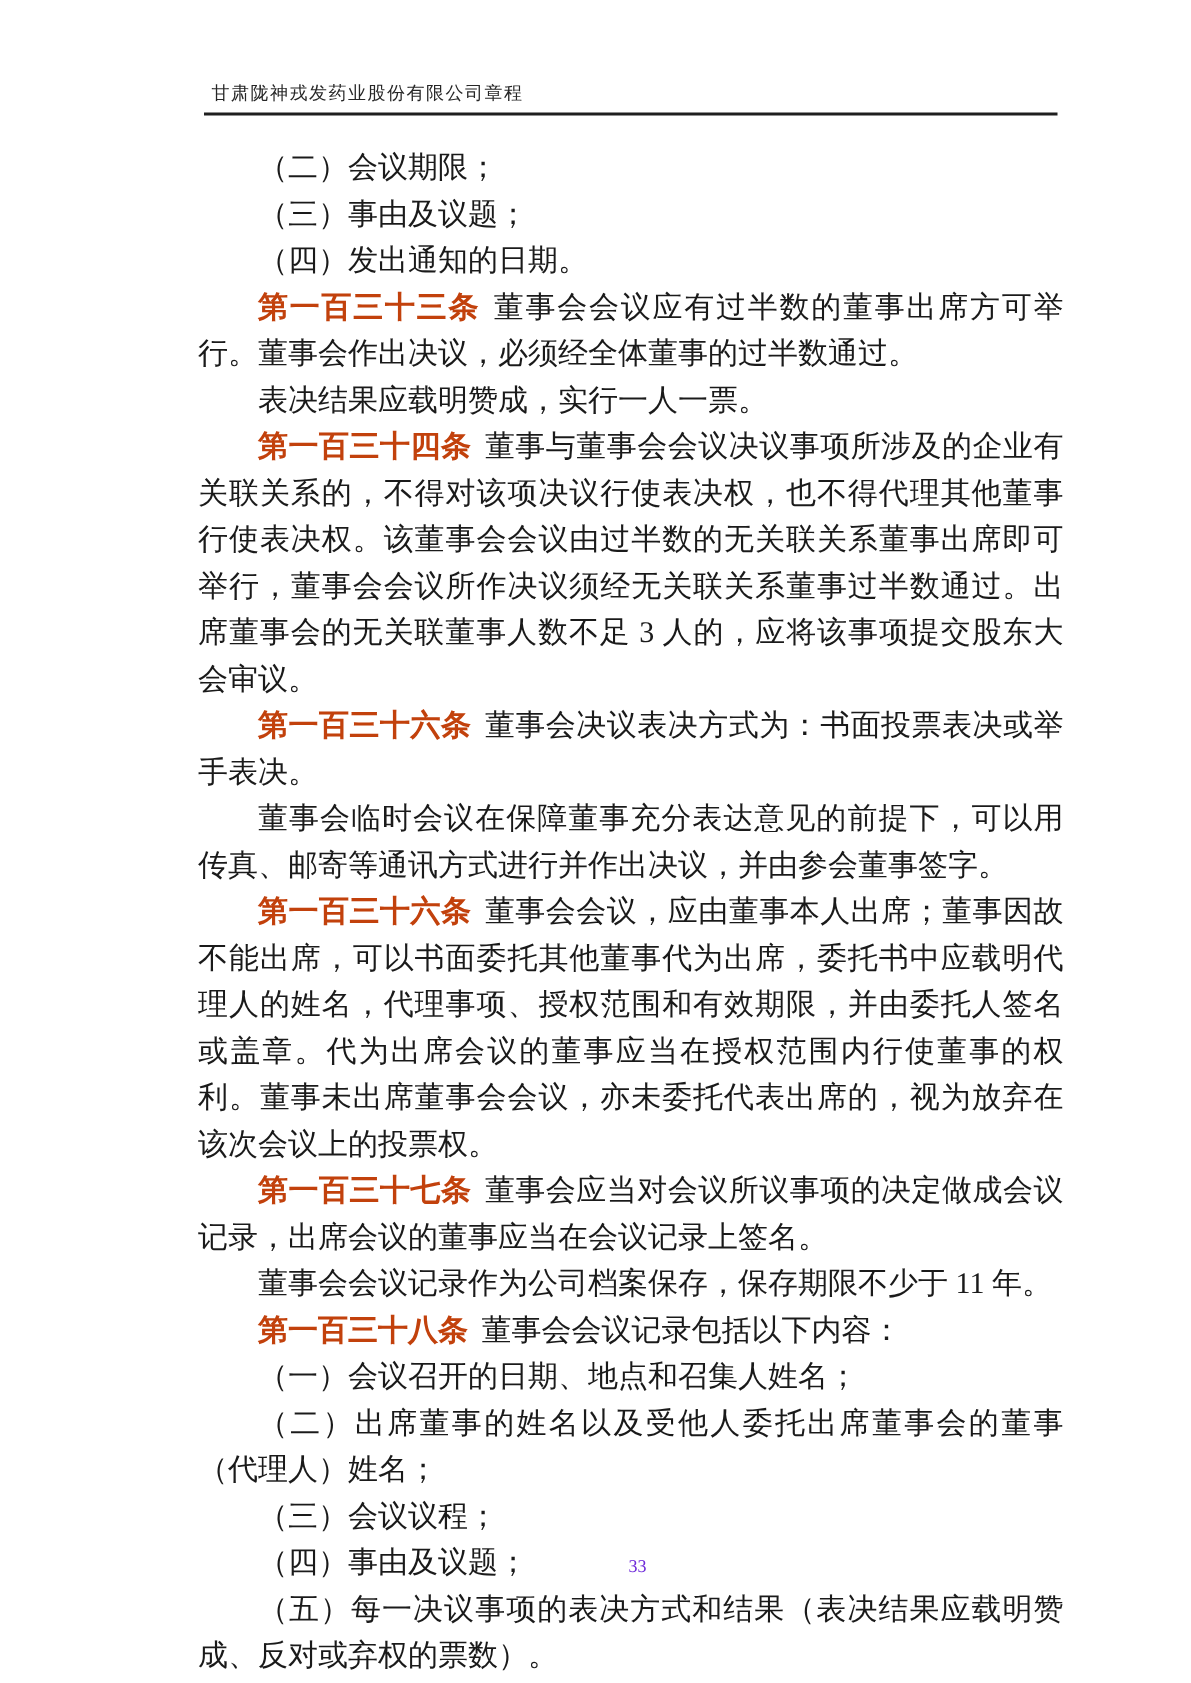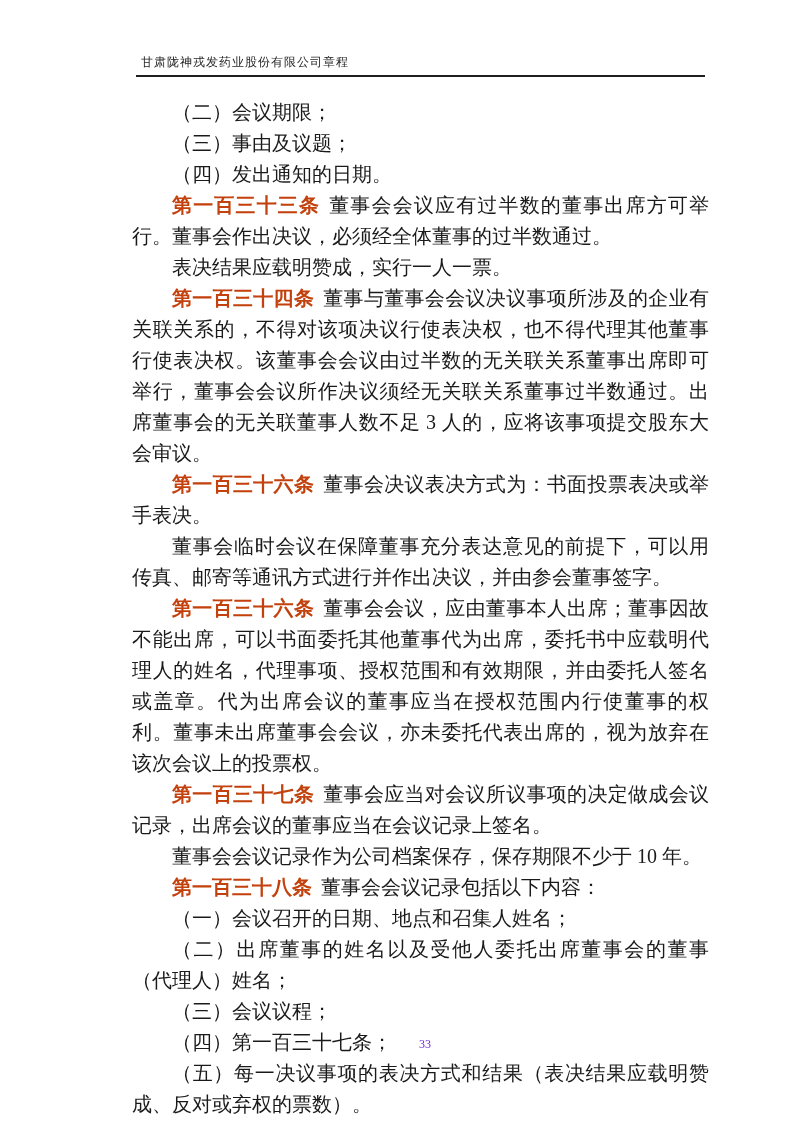--- a/index.html
+++ b/index.html
@@ -72,25 +72,25 @@
       <p class="para"><span>（二）会议期限；</span></p>
       <p class="para"><span>（三）事由及议题；</span></p>
       <p class="para"><span>（四）发出通知的日期。</span></p>
       <p class="para"><span class="lead">第一百三十三条</span><span>董事会会议应有过半数的董事出席方可举行。董事会作出决议，必须经全体董事的过半数通过。</span></p>
       <p class="para"><span>表决结果应载明赞成，实行一人一票。</span></p>
       <p class="para"><span class="lead">第一百三十四条</span><span>董事与董事会会议决议事项所涉及的企业有关联关系的，不得对该项决议行使表决权，也不得代理其他董事行使表决权。该董事会会议由过半数的无关联关系董事出席即可举行，董事会会议所作决议须经无关联关系董事过半数通过。出席董事会的无关联董事人数不足 3 人的，应将该事项提交股东大会审议。</span></p>
       <p class="para"><span class="lead">第一百三十六条</span><span>董事会决议表决方式为：书面投票表决或举手表决。</span></p>
       <p class="para"><span>董事会临时会议在保障董事充分表达意见的前提下，可以用传真、邮寄等通讯方式进行并作出决议，并由参会董事签字。</span></p>
       <p class="para"><span class="lead">第一百三十六条</span><span>董事会会议，应由董事本人出席；董事因故不能出席，可以书面委托其他董事代为出席，委托书中应载明代理人的姓名，代理事项、授权范围和有效期限，并由委托人签名或盖章。代为出席会议的董事应当在授权范围内行使董事的权利。董事未出席董事会会议，亦未委托代表出席的，视为放弃在该次会议上的投票权。</span></p>
       <p class="para"><span class="lead">第一百三十七条</span><span>董事会应当对会议所议事项的决定做成会议记录，出席会议的董事应当在会议记录上签名。</span></p>
-      <p class="para"><span>董事会会议记录作为公司档案保存，保存期限不少于 10 年。</span></p>
+      <p class="para"><span>董事会会议记录作为公司档案保存，保存期限不少于 11 年。</span></p>
       <p class="para"><span class="lead">第一百三十八条</span><span>董事会会议记录包括以下内容：</span></p>
       <p class="para"><span>（一）会议召开的日期、地点和召集人姓名；</span></p>
       <p class="para"><span>（二）出席董事的姓名以及受他人委托出席董事会的董事（代理人）姓名；</span></p>
       <p class="para"><span>（三）会议议程；</span></p>
-      <p class="para"><span>（四）第一百三十七条；</span></p>
+      <p class="para"><span>（四）事由及议题；</span></p>
       <p class="para"><span>（五）每一决议事项的表决方式和结果（表决结果应载明赞成、反对或弃权的票数）。</span></p>
     </div>
 
   <div class="page-footer">
     <span>33</span>
   </div>
 </div>
 
 </body></html>

